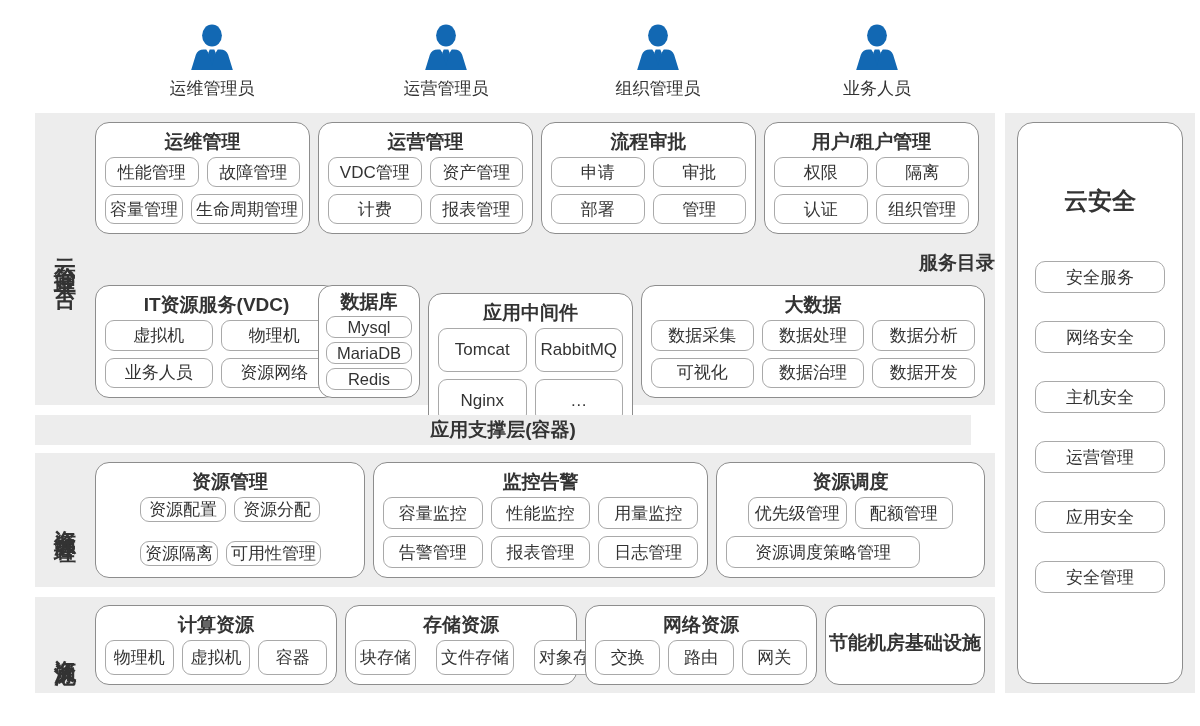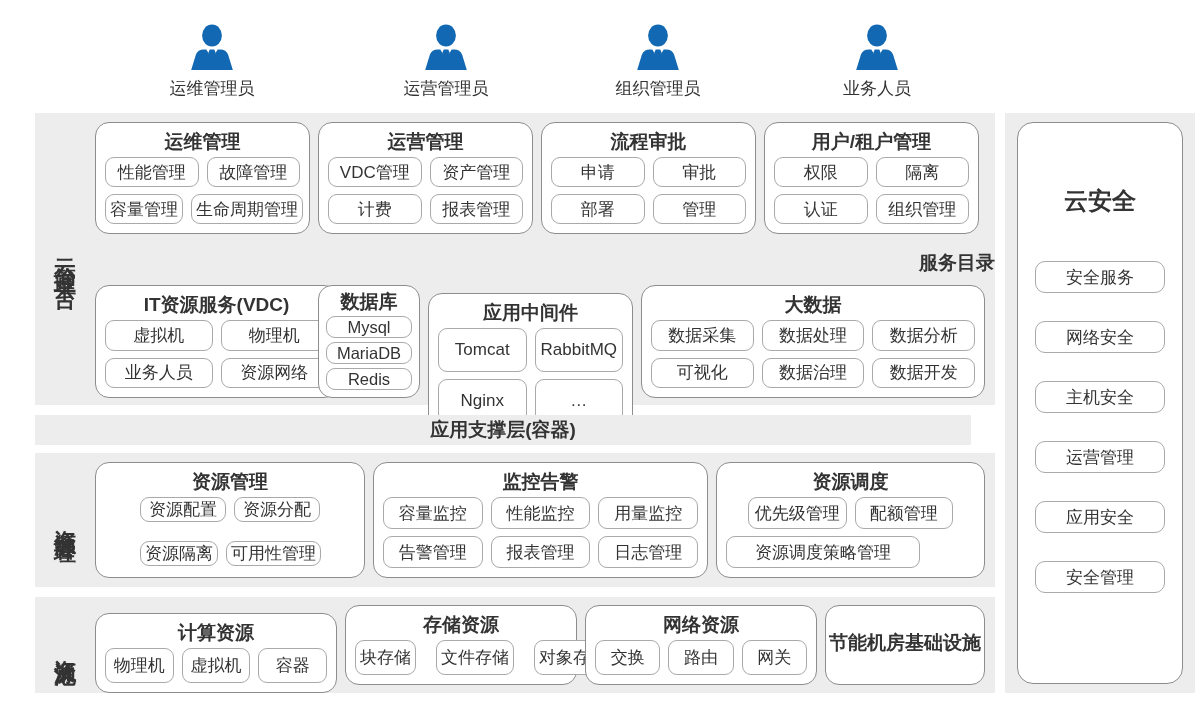--- a/index.html
+++ b/index.html
@@ -258,21 +258,21 @@
         <div class="crow">
           <div class="chip wide">资源调度策略管理</div>
         </div>
       </div>
     </div>
   </div>
 
   <div class="panel" style="left: 35px; top: 597px; width: 960px; height: 96px; background: rgb(237, 237, 237);">
     <div class="vlabel" style="letter-spacing:2px">资源池</div>
 
-    <div class="group" style="left:60px;top:16px;width:242px;height:80px">
+    <div class="group" style="left:60px;top:8px;width:242px;height:80px">
       <div class="gtitle">计算资源</div>
       <div class="rows">
         <div class="crow">
           <div class="chip">物理机</div>
           <div class="chip">虚拟机</div>
           <div class="chip">容器</div>
         </div>
       </div>
     </div>
 

